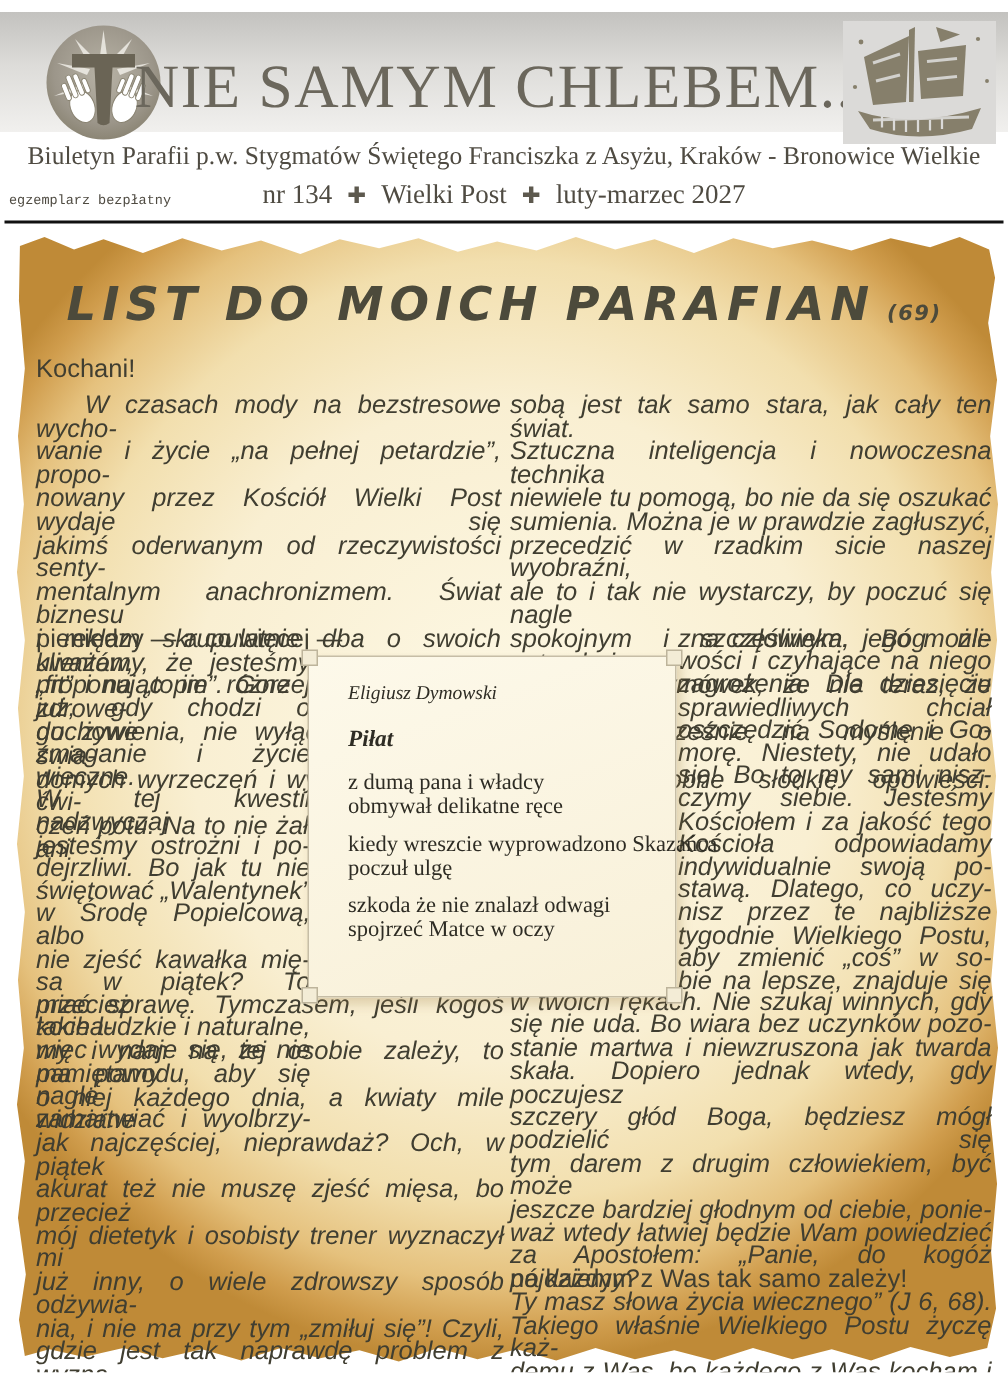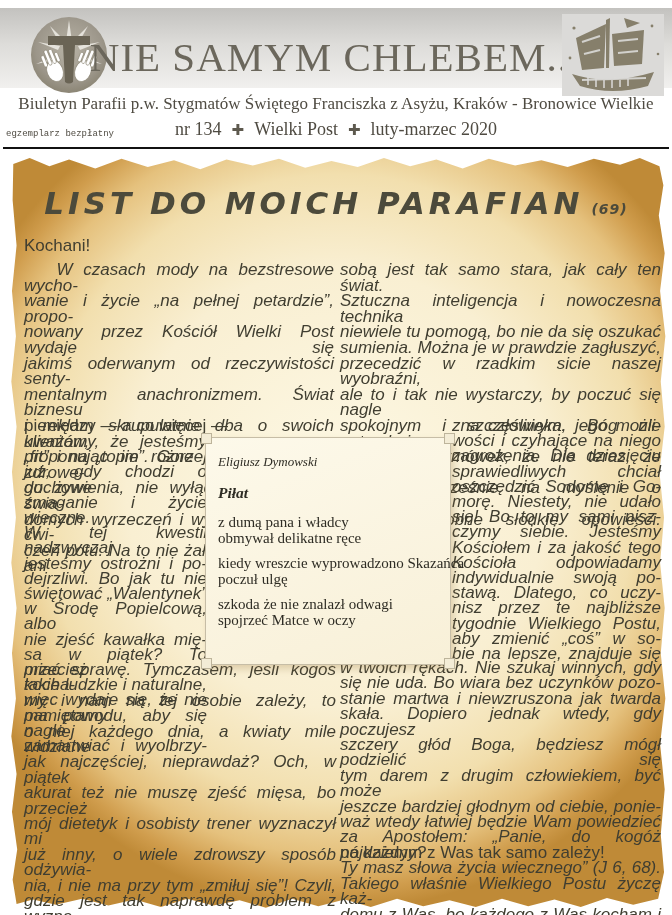--- a/index.html
+++ b/index.html
@@ -53,21 +53,21 @@
   .r1{left:340px;top:262px;width:321px;}
   .r2{left:452px;top:418px;width:209px;line-height:15.2px;}
   .r3{left:340px;top:660px;width:321px;line-height:15.4px;}
   .r3t{left:340px;top:845px;width:321px;}
   .sig{left:340px;top:862px;width:300px;text-align:right;font-style:italic;
        font-size:14px;color:#3c3a2e;}
   
   .poem{position:absolute;left:205px;top:437px;width:246px;height:228px;box-sizing:border-box;
         background:linear-gradient(160deg,#fdf9ea 0%,#f8f0d8 100%);
         border:1px solid #c6bda6;box-shadow:3px 4px 7px rgba(150,120,60,0.28);
-        padding:16px 12px 0 12px;font-family:"Liberation Serif",serif;color:#2e2c24;}
+        padding:16px 12px 0 26px;font-family:"Liberation Serif",serif;color:#2e2c24;}
   .knob{position:absolute;width:9px;height:9px;background:#f3ecd6;border:1px solid #bdb49b;}
   .k-tl{left:-5px;top:-5px;} .k-tr{right:-5px;top:-5px;}
   .k-bl{left:-5px;bottom:-5px;} .k-br{right:-5px;bottom:-5px;}
   .poem .author{font-style:italic;font-size:13px;margin:0 0 14px 0;}
   .poem .ptitle{font-style:italic;font-weight:bold;font-size:15.5px;margin:0 0 12px 0;}
   .poem .stanza{font-size:15px;line-height:16px;margin:0 0 9px 0;white-space:pre;}
 </style>
 </head>
 <body>
 
@@ -141,21 +141,21 @@
             <line x1="50" y1="66" x2="50" y2="74"></line>
           <line x1="58" y1="66" x2="58" y2="73"></line>
             <line x1="66" y1="65" x2="66" y2="72"></line>
         </g>
       </svg>
     </div>
   </div>
 
   <div class="subtitle">Biuletyn Parafii p.w. Stygmatów Świętego Franciszka z Asyżu, Kraków - Bronowice Wielkie</div>
   <div class="freecopy">egzemplarz bezpłatny</div>
-  <div class="issueline"><span>nr 134</span><span class="cross">✚</span><span>Wielki Post</span><span class="cross">✚</span><span>luty-marzec 2020</span></div>
+  <div class="issueline"><span>nr 134</span><span class="cross">✚</span><span>Wielki Post</span><span class="cross">✚</span><span>luty-marzec 2027</span></div>
   <div class="rule"></div>
 
   <div class="parchment"></div>
 
   <div class="ltitle"><span>LIST DO MOICH PARAFIAN</span><span class="num">(69)</span></div>
 
   <div class="tb kochani">Kochani!</div>
 
   <div class="tb just l1">   W czasach mody na bezstresowe wycho-
 wanie i życie „na pełnej petardzie”, propo-

